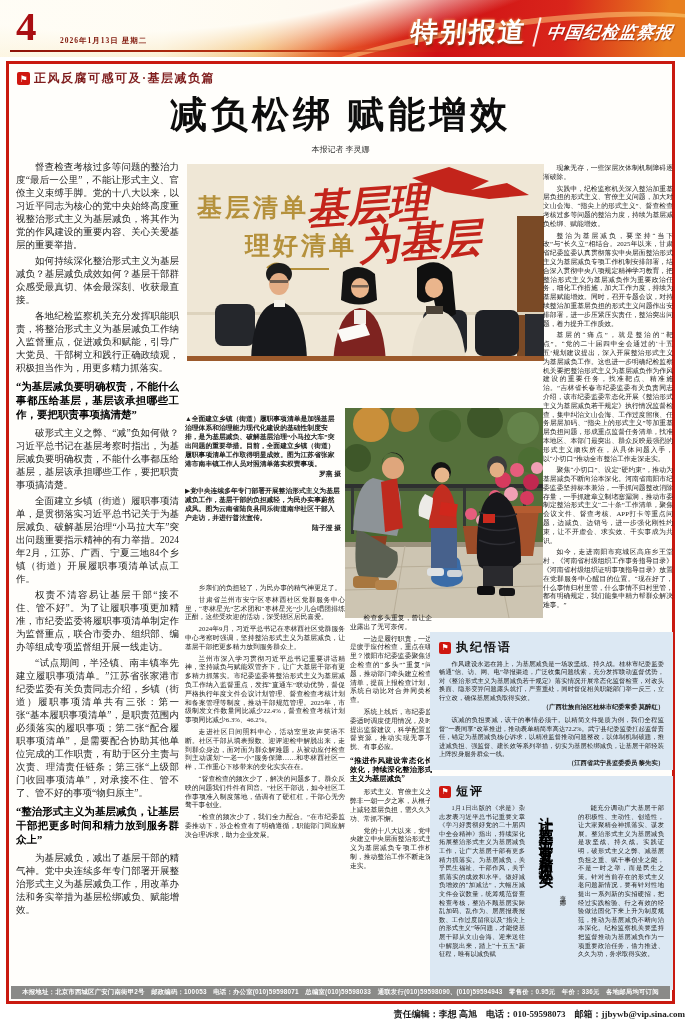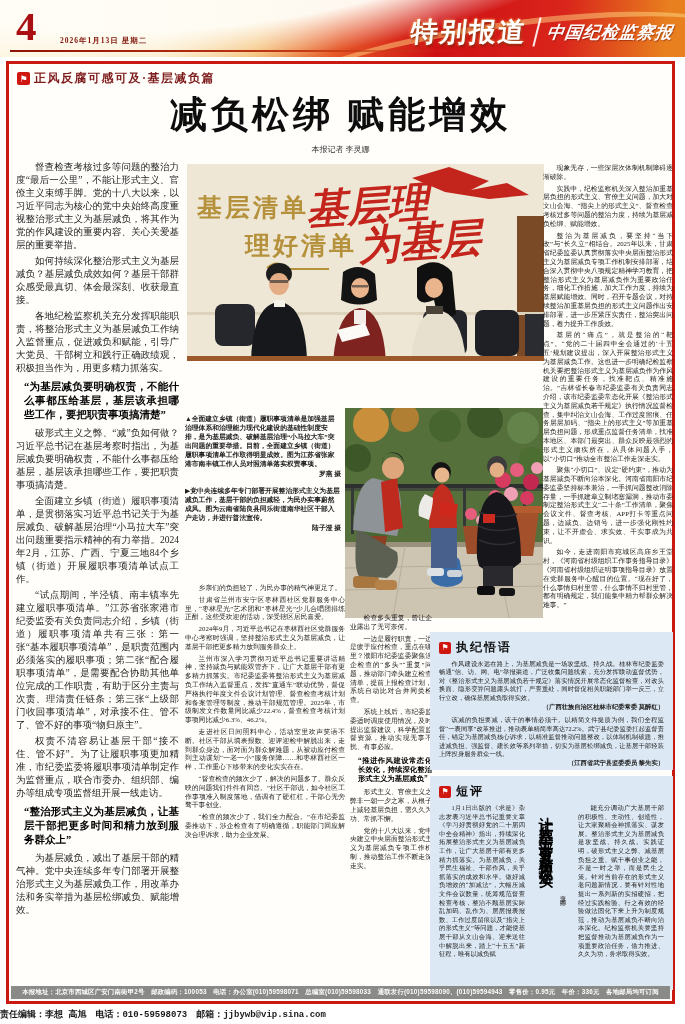--- a/index.html
+++ b/index.html
@@ -35,21 +35,21 @@
     letter-spacing:4px;color:#0d0d0d;}
   .byline{position:absolute;left:0;top:80px;width:100%;text-align:center;font-size:8px;color:#333;}
   
   .tcol{position:absolute;overflow:hidden;text-align:justify;color:#1c1c1c;}
   .col1{left:7px;top:97px;width:163px;height:822px;font-size:9.5px;line-height:13px;}
   .rightcol{left:534px;top:100px;width:130px;height:464px;font-size:6.8px;line-height:8.8px;}
   .col2{left:176px;top:520px;width:160px;height:405px;font-size:6.8px;line-height:8.8px;}
   .col3{left:341px;top:550px;width:82px;height:376px;font-size:6.8px;line-height:8.8px;}
   .blk{margin:0 0 3px 0;}
   .blk.p{text-indent:2em;}
-  .blk.h{font-weight:bold;color:#000;margin:5px 0 5px 8px;text-indent:0;font-size:1.08em;}
+  .blk.h{font-weight:bold;color:#000;margin:5px 0 5px 0;text-indent:0;font-size:1.08em;}
   .col1 .blk.h{font-size:10.5px;line-height:14px;}
   
   .captions{position:absolute;left:176px;top:350px;width:156px;overflow:hidden;height:168px;}
   .blk.cap{font-size:6.8px;line-height:9px;font-weight:600;color:#222;text-indent:0;margin-bottom:8px;}
   .credit{display:block;text-align:right;font-weight:bold;margin-top:1px;}
   
   .photo{position:absolute;overflow:hidden;}
   .photo1{left:178px;top:100px;width:357px;height:197px;}
   .photo2{left:336px;top:344px;width:198px;height:210px;}
   
@@ -64,21 +64,21 @@
   .dp-body{display:flex;gap:7px;height:178px;}
   .dp-col{width:86px;font-size:6.3px;line-height:8.6px;text-align:justify;overflow:hidden;color:#222;}
   .dp-center{flex:1;display:flex;align-items:center;justify-content:center;gap:3px;}
   .dp-headline{writing-mode:vertical-rl;font-size:14.5px;font-weight:bold;letter-spacing:4px;color:#000;height:176px;}
   .dp-author{writing-mode:vertical-rl;font-size:6.5px;color:#333;letter-spacing:2px;}
   .dp-col p{margin:0;text-indent:2em;}
   
   .infobar{position:absolute;left:2px;right:2px;bottom:2px;height:13px;background:#8a8a88;color:#fff;
     font-family:"Liberation Sans","DejaVu Sans",sans-serif;font-size:6.4px;font-weight:bold;
     display:flex;align-items:center;justify-content:center;white-space:nowrap;overflow:hidden;letter-spacing:.2px;}
-  .editorline{position:absolute;left:0;top:1008px;width:100%;text-align:left;font-size:9px;font-weight:bold;color:#1a1a1a;font-family:Liberation Mono, monospace;}
+  .editorline{position:absolute;left:0;top:1008px;width:100%;text-align:right;font-size:9px;font-weight:bold;color:#1a1a1a;}
 </style>
 </head>
 <body>
 
 <div class="page">
 
   <div class="banner">
     <div class="sweep"></div>
     <div class="goldline"></div>
     <div class="pagenum">4</div>
@@ -101,22 +101,22 @@
     <div class="headline">减负松绑 赋能增效</div>
     <div class="byline">本报记者 李灵娜</div>
 
     <div class="tcol col1">
         <div class="blk p"><span>督查检查考核过多等问题的整治力度“最后一公里”，不能让形式主义、官僚主义束缚手脚。党的十八大以来，以习近平同志为核心的党中央始终高度重视整治形式主义为基层减负，将其作为党的作风建设的重要内容、关心关爱基层的重要举措。</span></div>
         <div class="blk p"><span>如何持续深化整治形式主义为基层减负？基层减负成效如何？基层干部群众感受最真切、体会最深刻、收获最直接。</span></div>
         <div class="blk p"><span>各地纪检监察机关充分发挥职能职责，将整治形式主义为基层减负工作纳入监督重点，促进减负和赋能，引导广大党员、干部树立和践行正确政绩观，积极担当作为，用更多精力抓落实。</span></div>
         <div class="blk h"><span>“为基层减负要明确权责，不能什么事都压给基层，基层该承担哪些工作，要把职责事项搞清楚”</span></div>
         <div class="blk p"><span>破形式主义之弊、“减”负如何做？习近平总书记在基层考察时指出，为基层减负要明确权责，不能什么事都压给基层，基层该承担哪些工作，要把职责事项搞清楚。</span></div>
         <div class="blk p"><span>全面建立乡镇（街道）履职事项清单，是贯彻落实习近平总书记关于为基层减负、破解基层治理“小马拉大车”突出问题重要指示精神的有力举措。2024年2月，江苏、广西、宁夏三地84个乡镇（街道）开展履职事项清单试点工作。</span></div>
+        <div class="blk p"><span>权责不清容易让基层干部“接不住、管不好”。为了让履职事项更加精准，市纪委监委将履职事项清单制定作为监督重点，联合市委办、组织部、编办等组成专项监督组开展一线走访。</span></div>
         <div class="blk p"><span>“试点期间，半泾镇、南丰镇率先建立履职事项清单。”江苏省张家港市纪委监委有关负责同志介绍，乡镇（街道）履职事项清单共有三张：第一张“基本履职事项清单”，是职责范围内必须落实的履职事项；第二张“配合履职事项清单”，是需要配合协助其他单位完成的工作职责，有助于区分主责与次责、理清责任链条；第三张“上级部门收回事项清单”，对承接不住、管不了、管不好的事项“物归原主”。</span></div>
-        <div class="blk p"><span>权责不清容易让基层干部“接不住、管不好”。为了让履职事项更加精准，市纪委监委将履职事项清单制定作为监督重点，联合市委办、组织部、编办等组成专项监督组开展一线走访。</span></div>
         <div class="blk h"><span>“整治形式主义为基层减负，让基层干部把更多时间和精力放到服务群众上”</span></div>
         <div class="blk p"><span>为基层减负，减出了基层干部的精气神。党中央连续多年专门部署开展整治形式主义为基层减负工作，用改革办法和务实举措为基层松绑减负、赋能增效。</span></div>
       </div>
 
     <div class="photo photo1">
       <svg width="357" height="243" viewBox="0 0 357 243" xmlns="http://www.w3.org/2000/svg">
         <rect width="357" height="243" fill="#efe7d6"></rect>
         <rect x="330" y="52" width="27" height="140" fill="#7a4a26"></rect>
         <rect y="148" width="357" height="3" fill="#ddd3bd"></rect>
         <path d="M225 14 L262 3 L302 17 L284 26 L320 19 L342 31 L302 35 L258 28 Z" fill="#c3241b"></path>

